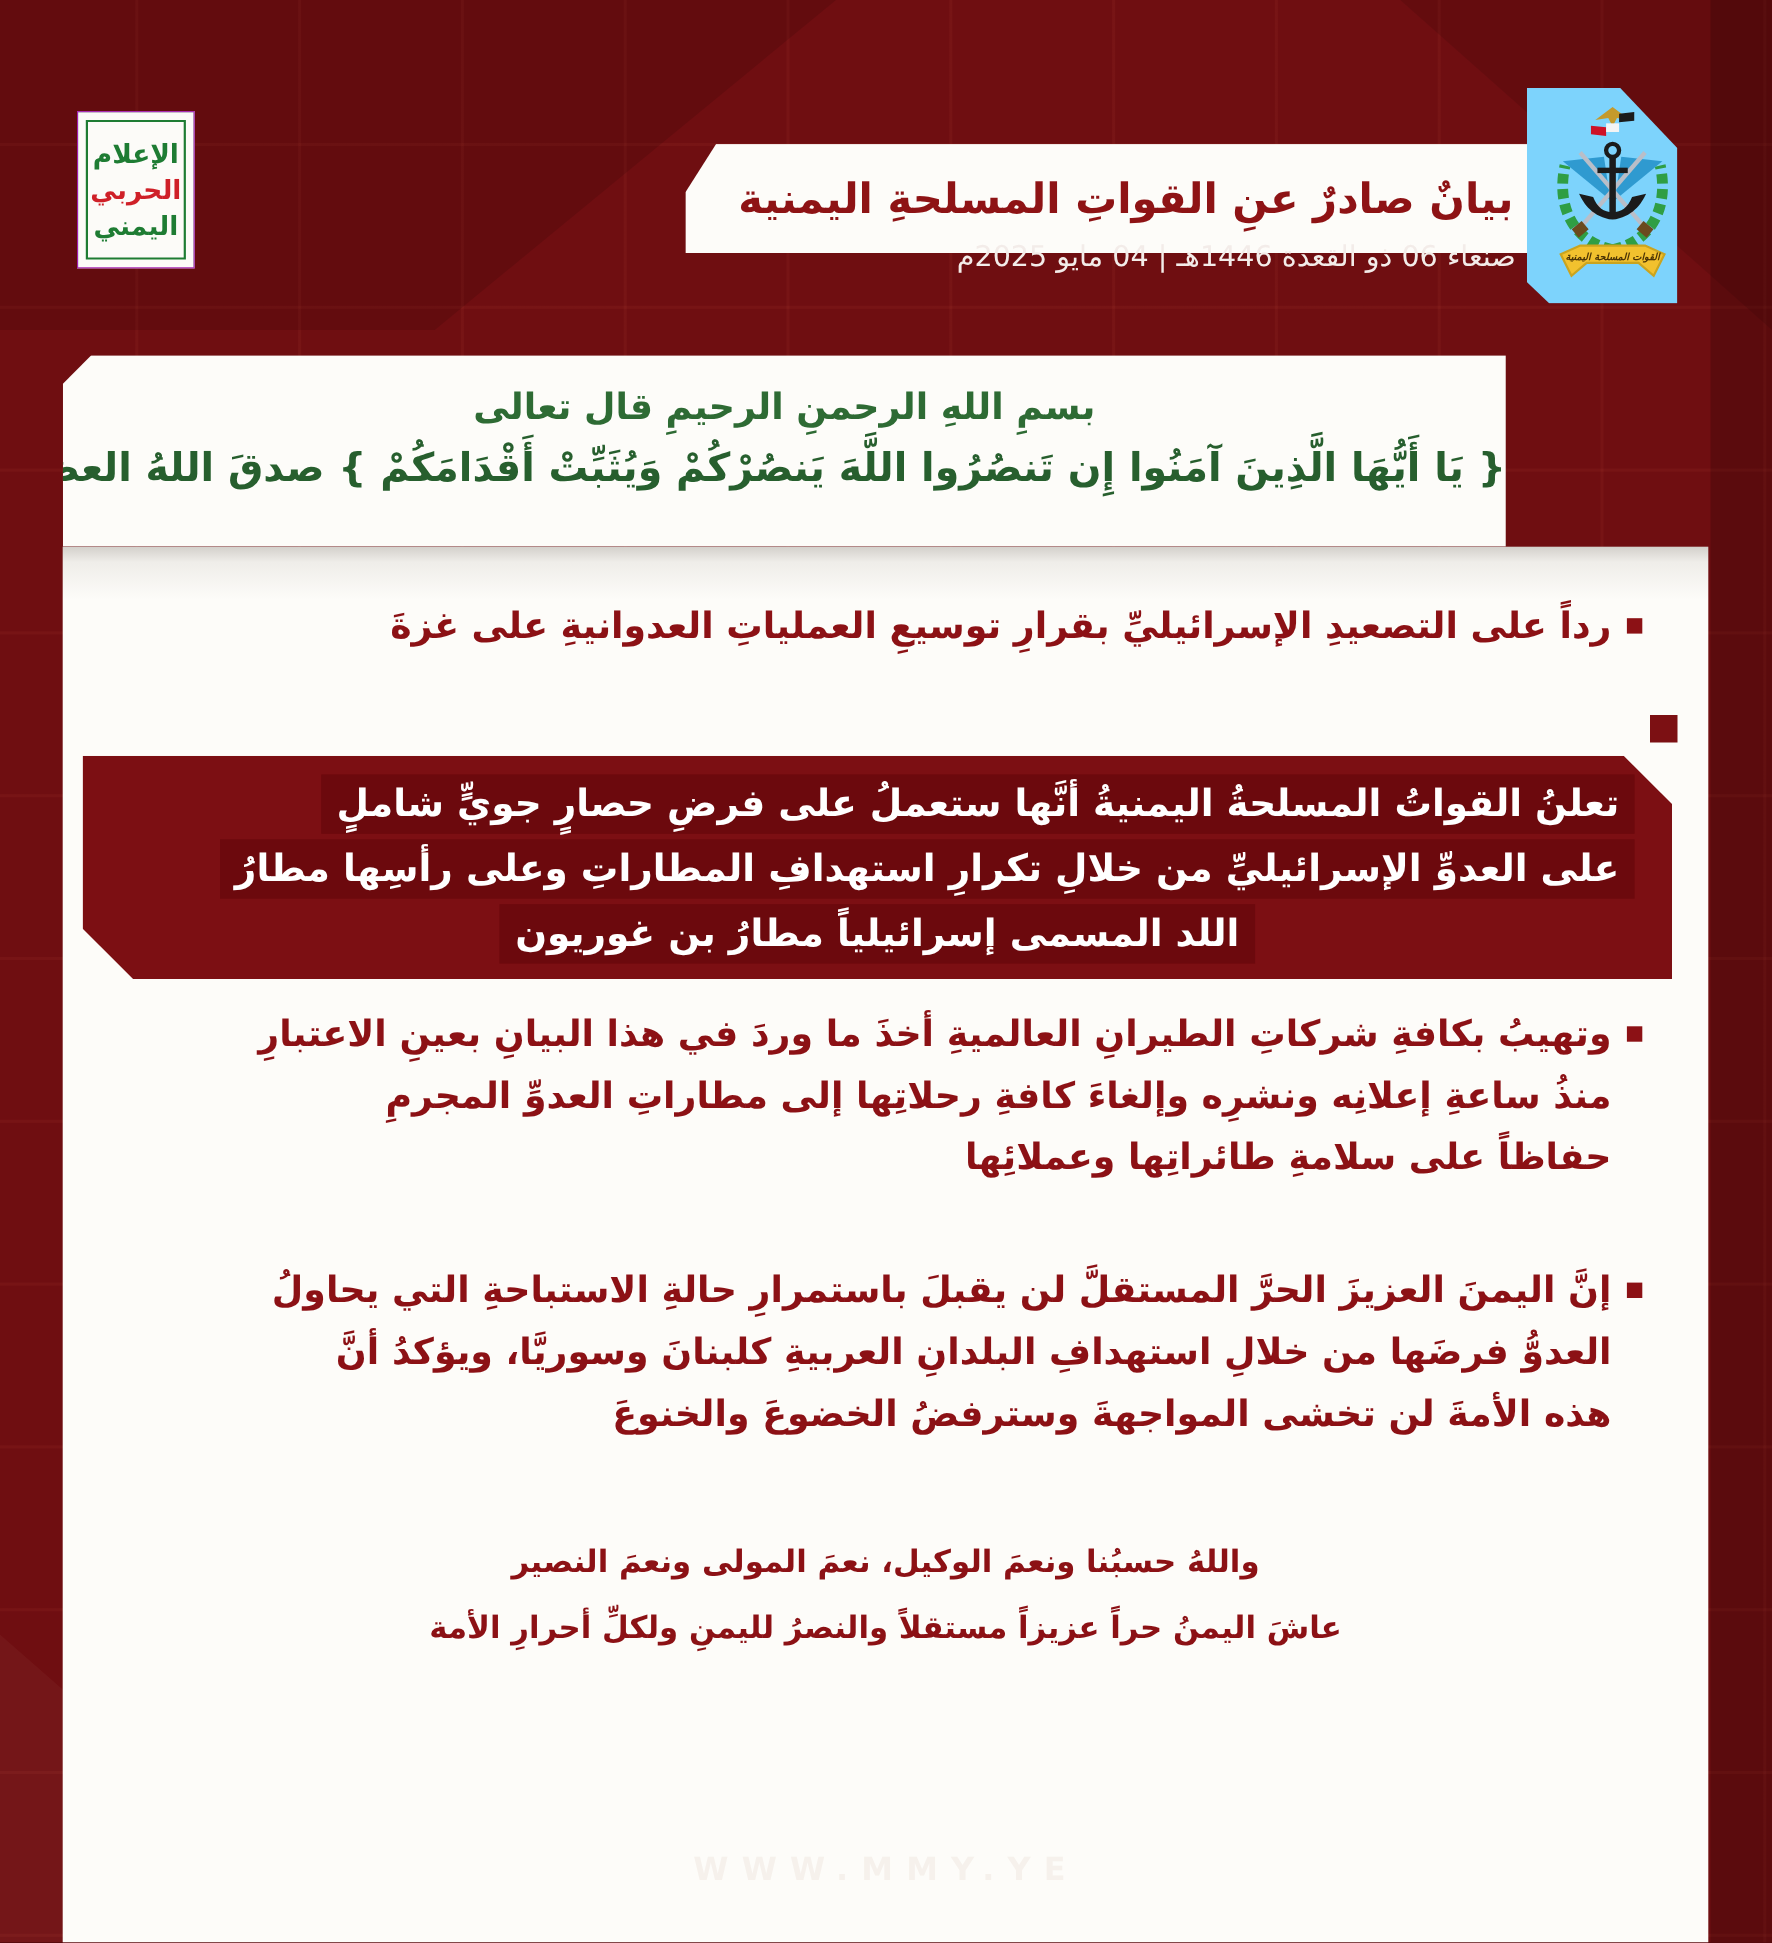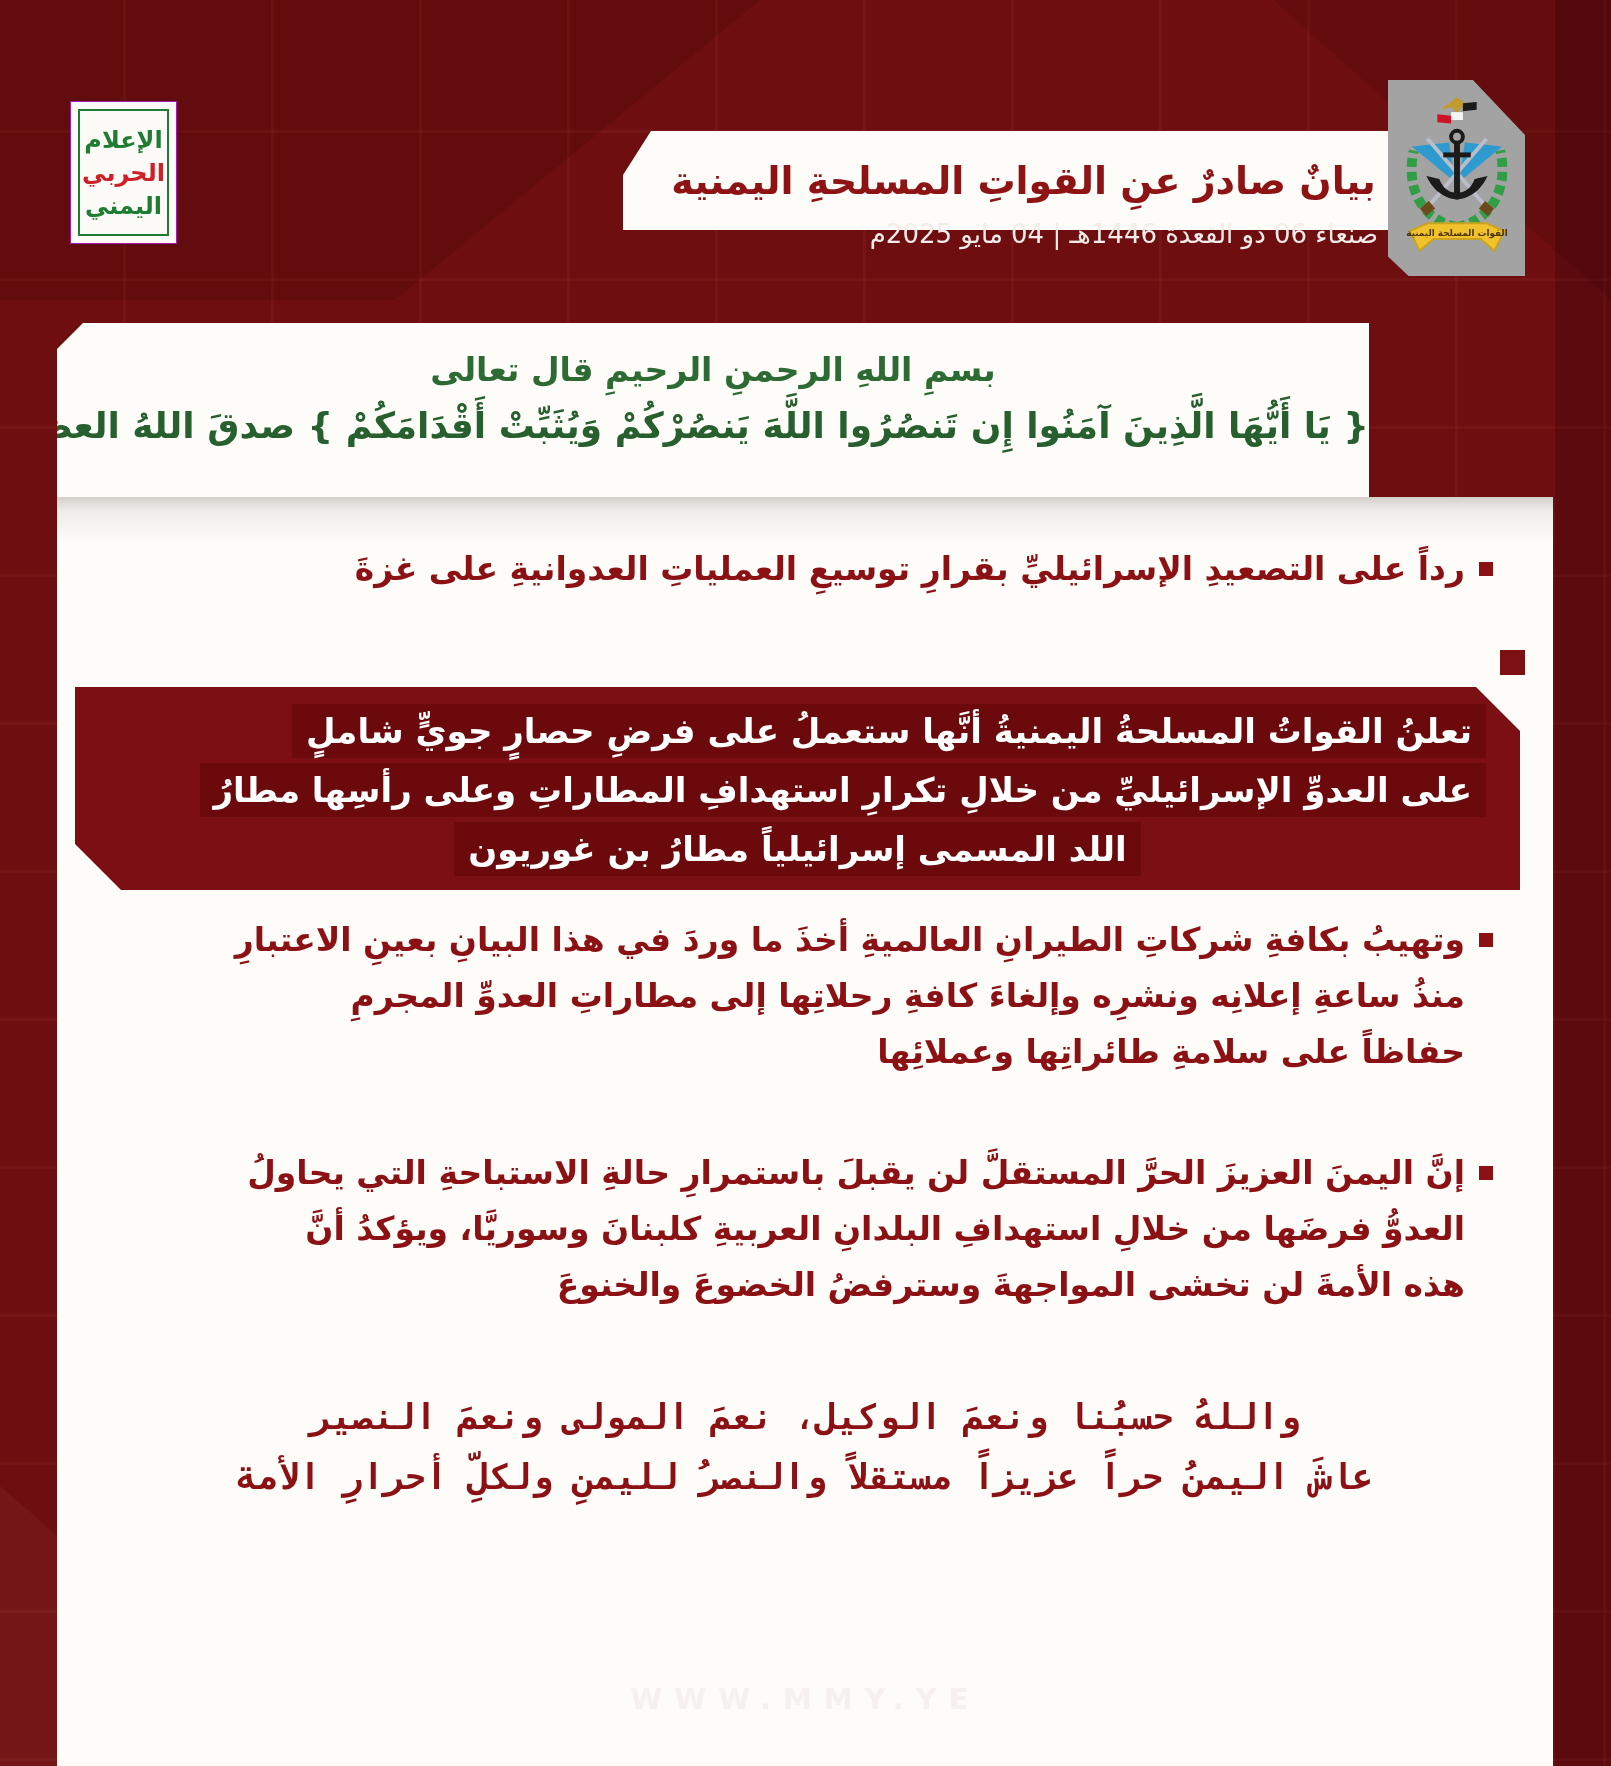--- a/index.html
+++ b/index.html
@@ -27,23 +27,23 @@
   .badge .g{color:#1e7c33}.badge .r{color:#cf2028}
 
   
   .banner{position:absolute;left:623px;top:113px;width:801px;height:99px;background:#fdfcf9;
     clip-path:polygon(28px 0,100% 0,100% 100%,0 100%,0 44px);
     display:flex;align-items:center;justify-content:center;margin-top:18px;}
   .banner .title{color:#8e1315;font-weight:bold;font-size:38px;white-space:nowrap;direction:rtl;}
   .date{position:absolute;top:219px;right:233px;color:#f3ece9;font-size:26px;direction:rtl;white-space:nowrap;}
 
   
-  .emblem{position:absolute;left:1388px;top:80px;width:137px;height:196px;background:#a3a3a3;
+  .emblem{position:absolute;left:1388px;top:80px;width:137px;height:196px;background:#7dd3fc;
     clip-path:polygon(0 0,62% 0,100% 28%,100% 100%,15% 100%,0 90%);
-    display:flex;align-items:center;justify-content:center;}
+    display:flex;align-items:center;justify-content:flex-end;font-style:italic;}
 
   
   .quote{position:absolute;left:57px;top:323px;width:1312px;height:174px;background:#fdfcf9;
     clip-path:polygon(26px 0,100% 0,100% 100%,0 100%,0 26px);
     text-align:center;direction:rtl;padding-top:22px;box-sizing:border-box;}
   .quote .l1{color:#2e6b34;font-size:33px;font-weight:bold;line-height:50px;white-space:nowrap;}
   .quote .l2{color:#275f2e;font-size:36px;font-weight:bold;line-height:62px;white-space:nowrap;}
 
   
   .main{position:absolute;left:57px;top:497px;width:1496px;height:1349px;direction:rtl;
@@ -56,21 +56,21 @@
   .bigsq{position:absolute;top:153px;right:28px;width:25px;height:25px;background:#7c1013;}
   .dark{position:absolute;top:190px;right:33px;left:18px;height:203px;background:#7c0f13;
     clip-path:polygon(0 0, calc(100% - 44px) 0, 100% 44px, 100% 100%, 46px 100%, 0 calc(100% - 46px));
     padding:17px 34px 0 34px;box-sizing:border-box;}
   .hl{text-align:right;margin-bottom:5px;}
   .hl.center{text-align:center;}
   .band{display:inline-block;background:#6c090d;color:#ffffff;font-weight:bold;font-size:34px;
     line-height:50px;padding:2px 14px;white-space:nowrap;}
 
   .closing{position:absolute;top:893px;left:0;right:0;text-align:center;}
-  .closing .body-line{font-size:35px;line-height:60px;font-family:Liberation Mono, monospace;}
+  .closing .body-line{font-size:28px;line-height:60px;}
 
   .footer{position:absolute;top:1682px;left:0;width:100%;text-align:center;color:#f6f1ec;
     font-size:29px;letter-spacing:12px;font-weight:bold;direction:ltr;}
 </style>
 </head>
 <body>
 
 <div class="page">
   <div class="grid"></div>
   <div class="shape-tl"></div>

